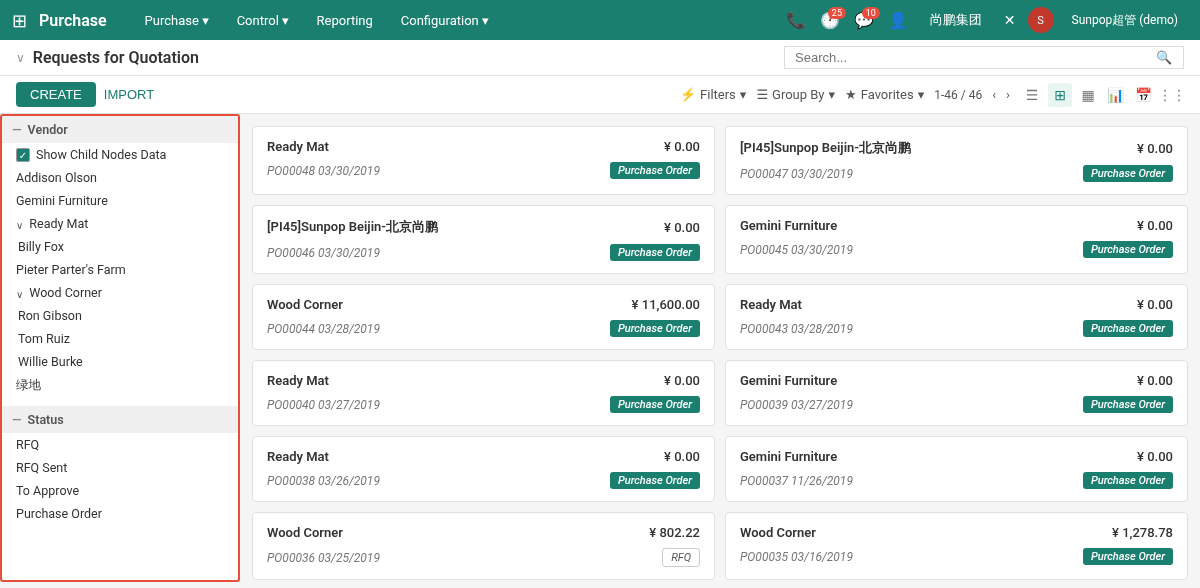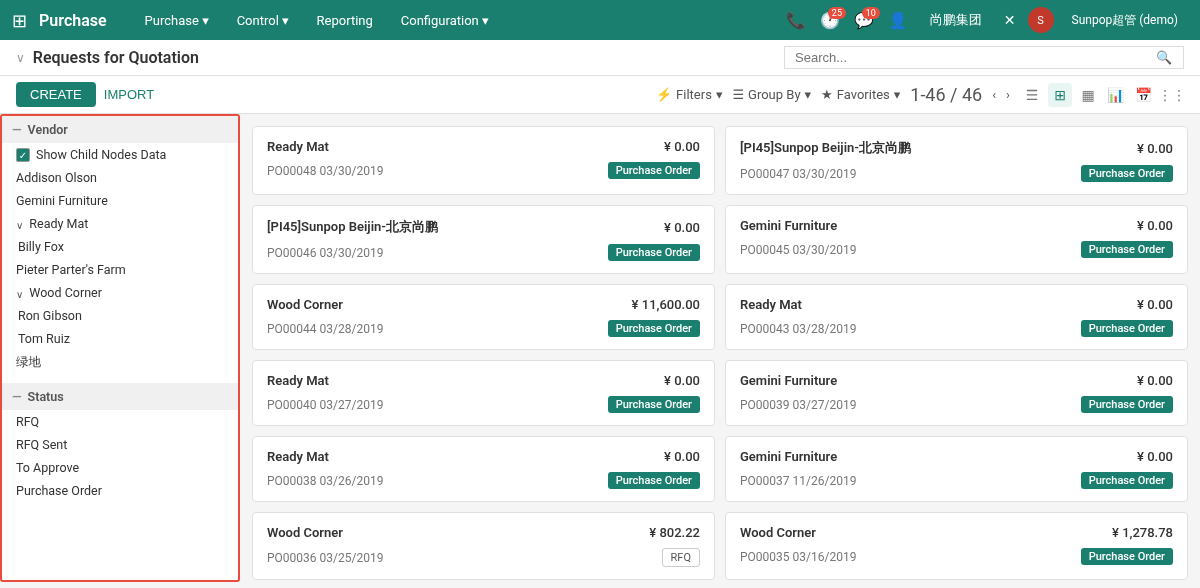--- a/index.html
+++ b/index.html
@@ -45,21 +45,21 @@
       padding: 6px 16px;
       display: flex;
       align-items: center;
       gap: 8px;
     }
     .btn-create { background: #1a7f6e; color: #fff; border: none; border-radius: 4px; padding: 5px 14px; font-size: 13px; cursor: pointer; font-weight: 500; }
     .btn-import { background: transparent; color: #1a7f6e; border: none; font-size: 13px; cursor: pointer; font-weight: 500; }
     .toolbar-spacer { flex: 1; }
     .toolbar-right { display: flex; align-items: center; gap: 10px; }
     .filter-btn { display: flex; align-items: center; gap: 4px; cursor: pointer; color: #555; font-size: 13px; }
-    .page-info { color: #555; font-size: 18px; }
+    .page-info { color: #555; font-size: 12px; }
     .view-icons { display: flex; gap: 4px; }
     .view-icon { width: 24px; height: 24px; display: flex; align-items: center; justify-content: center; border-radius: 3px; cursor: pointer; color: #777; font-size: 14px; }
     .view-icon.active { background: #e8f5f2; color: #1a7f6e; }
 
     
     .main-content {
       display: flex;
       height: calc(100vh - 120px);
       overflow: hidden;
     }
@@ -109,21 +109,21 @@
     .card {
       background: #fff;
       border: 1px solid #e0e0e0;
       border-radius: 4px;
       padding: 12px 14px;
       cursor: pointer;
     }
     .card-header { display: flex; justify-content: space-between; align-items: center; margin-bottom: 8px; }
     .card-vendor { font-weight: 600; font-size: 13px; color: #333; }
     .card-amount { font-weight: 500; color: #333; font-size: 13px; }
-    .card-footer { display: flex; justify-content: space-between; align-items: center; }
+    .card-footer { display: flex; justify-content: space-between; align-items: center; font-style: italic; }
     .card-po { color: #777; font-size: 12px; }
     .badge-po { background: #1a7f6e; color: #fff; border-radius: 3px; padding: 2px 8px; font-size: 11px; font-weight: 500; }
     .badge-rfq { background: #fff; color: #555; border: 1px solid #ccc; border-radius: 3px; padding: 2px 8px; font-size: 11px; }
   </style>
 </head>
 <body>
 
 <nav class="topnav">
   <span class="grid-icon">⊞</span>
   <span class="app-title">Purchase</span>
@@ -221,20 +221,23 @@
     <div class="sidebar-item">
       <span class="chevron">∨</span>
       <span>Wood Corner</span>
     </div>
     <div class="sidebar-item indent1">
       <span>Ron Gibson</span>
     </div>
     <div class="sidebar-item indent1">
       <span>Tom Ruiz</span>
     </div>
+    <div class="sidebar-item indent1">
+      <span>Willie Burke</span>
+    </div>
     <div class="sidebar-item">
       <span>绿地</span>
     </div>
 
     <div class="sidebar-section-header" style="margin-top:8px">
       <span class="dash">—</span>
       <span>Status</span>
     </div>
     <div class="sidebar-item">
       <span>RFQ</span>

